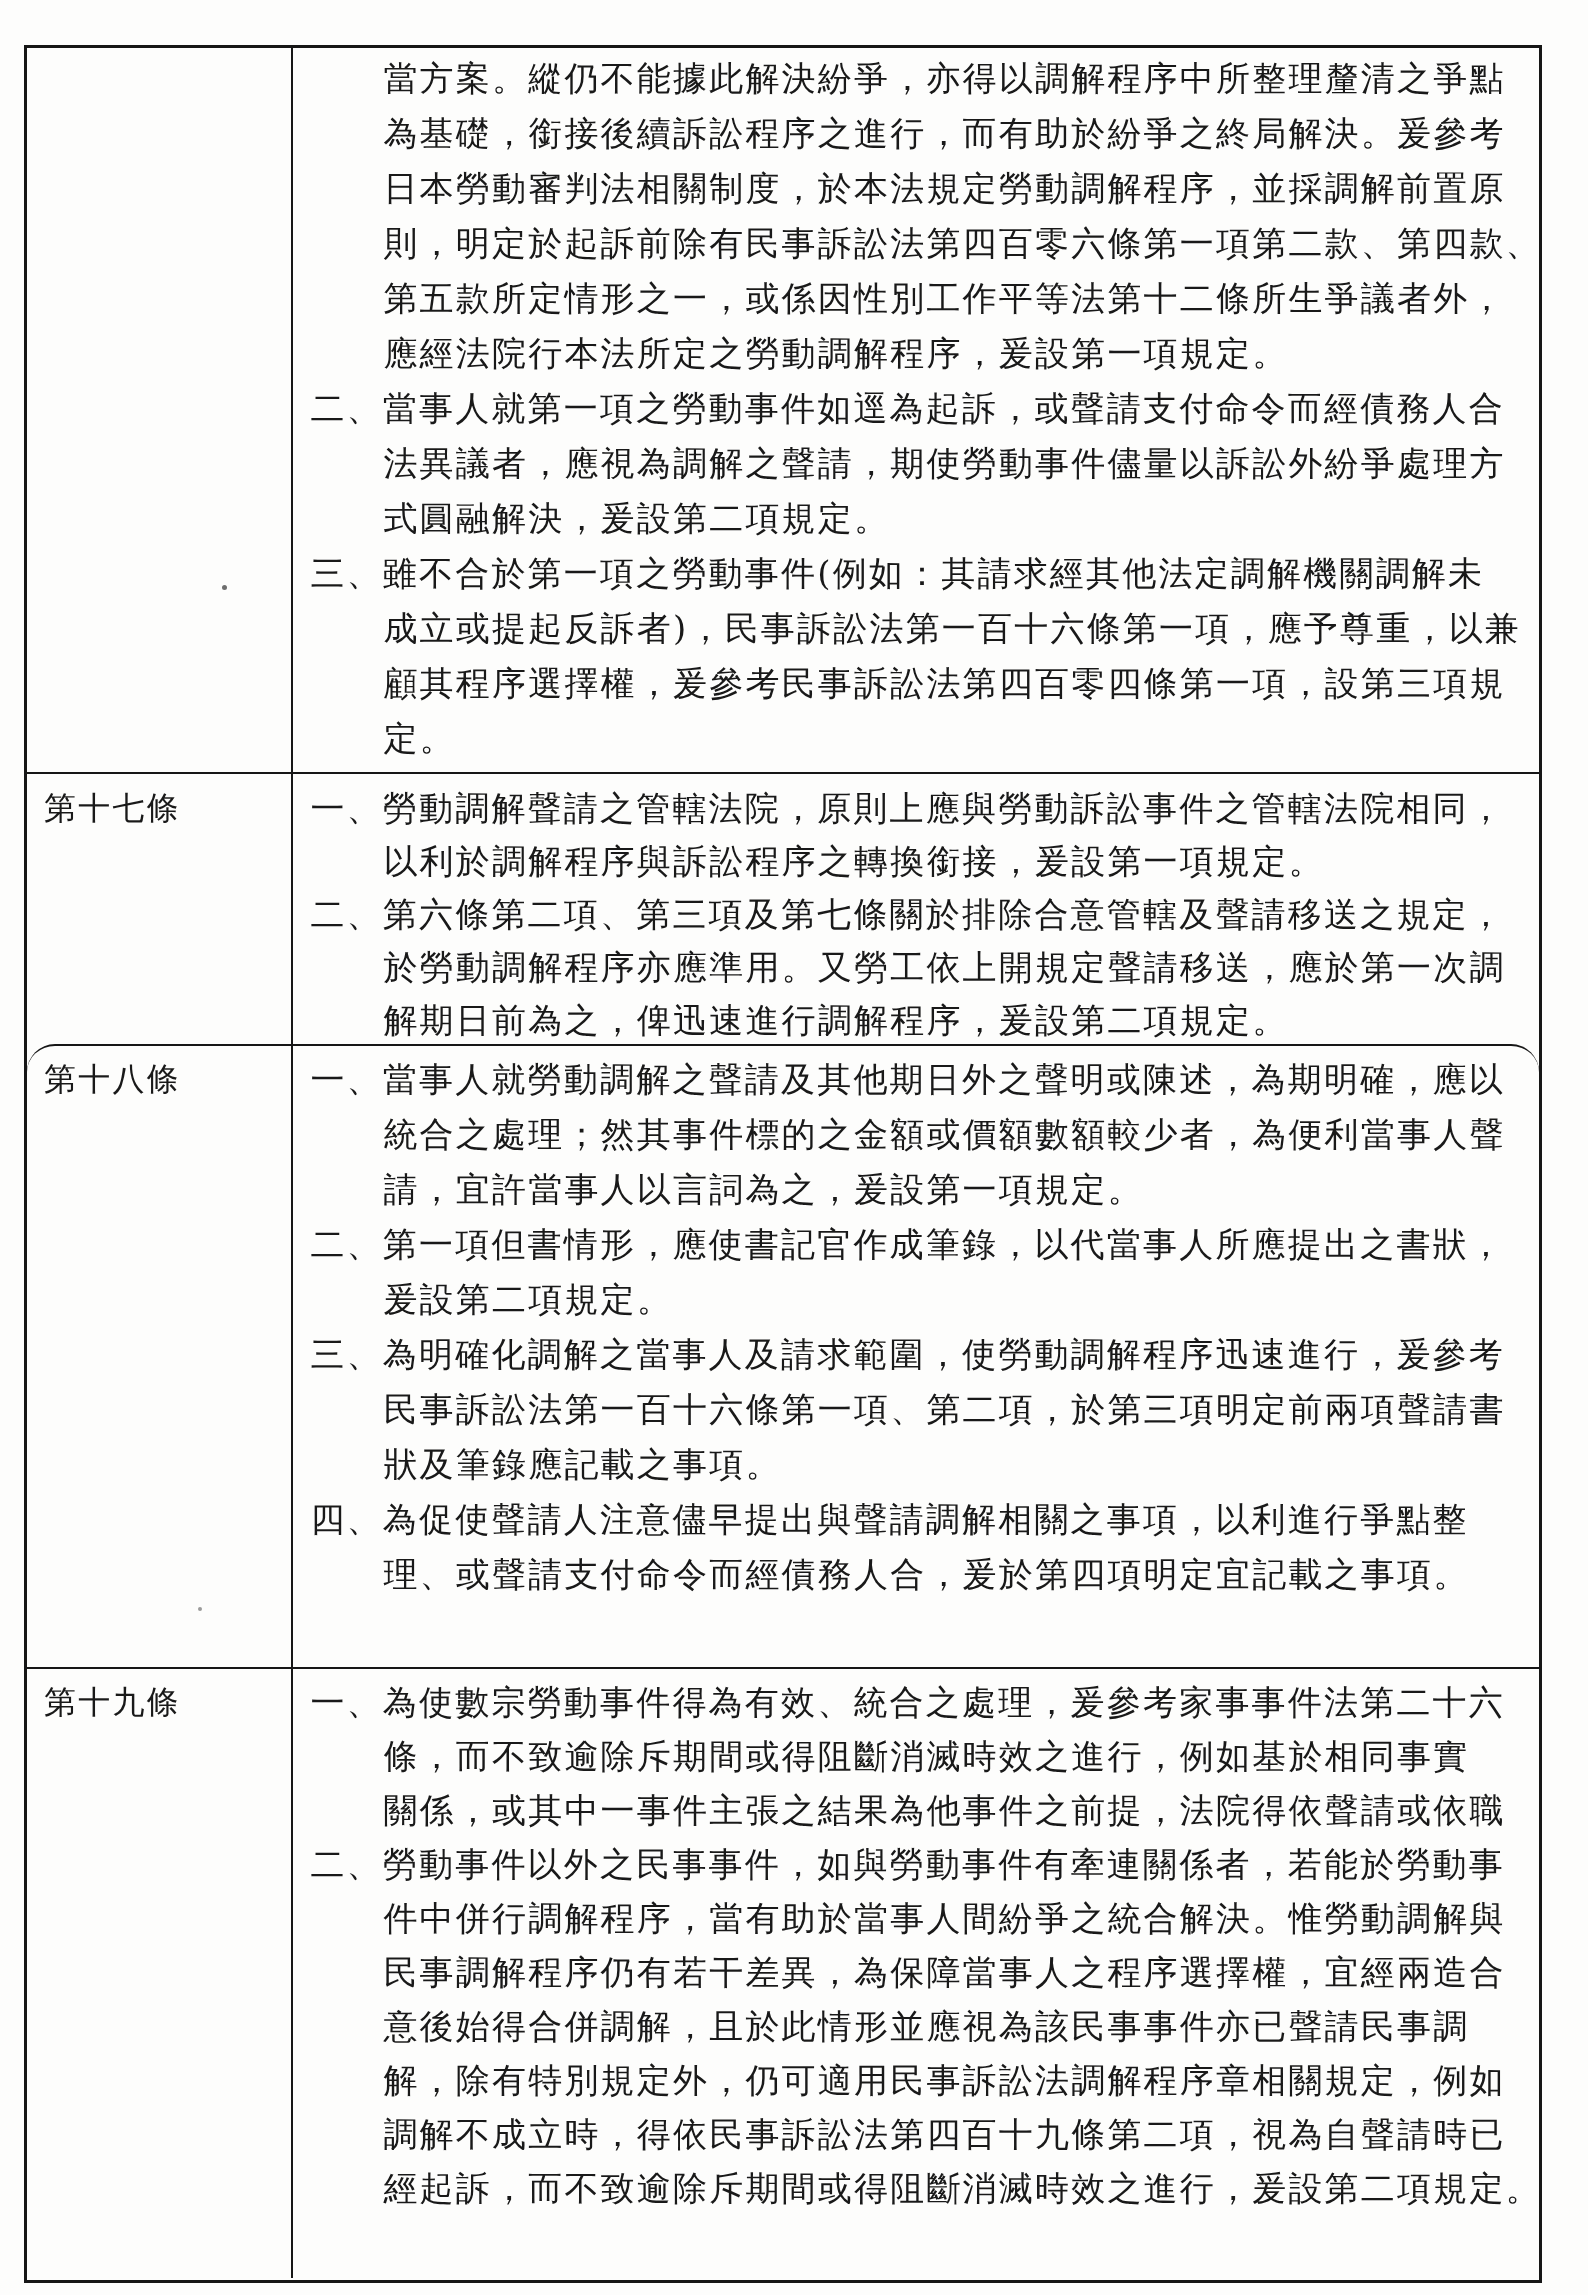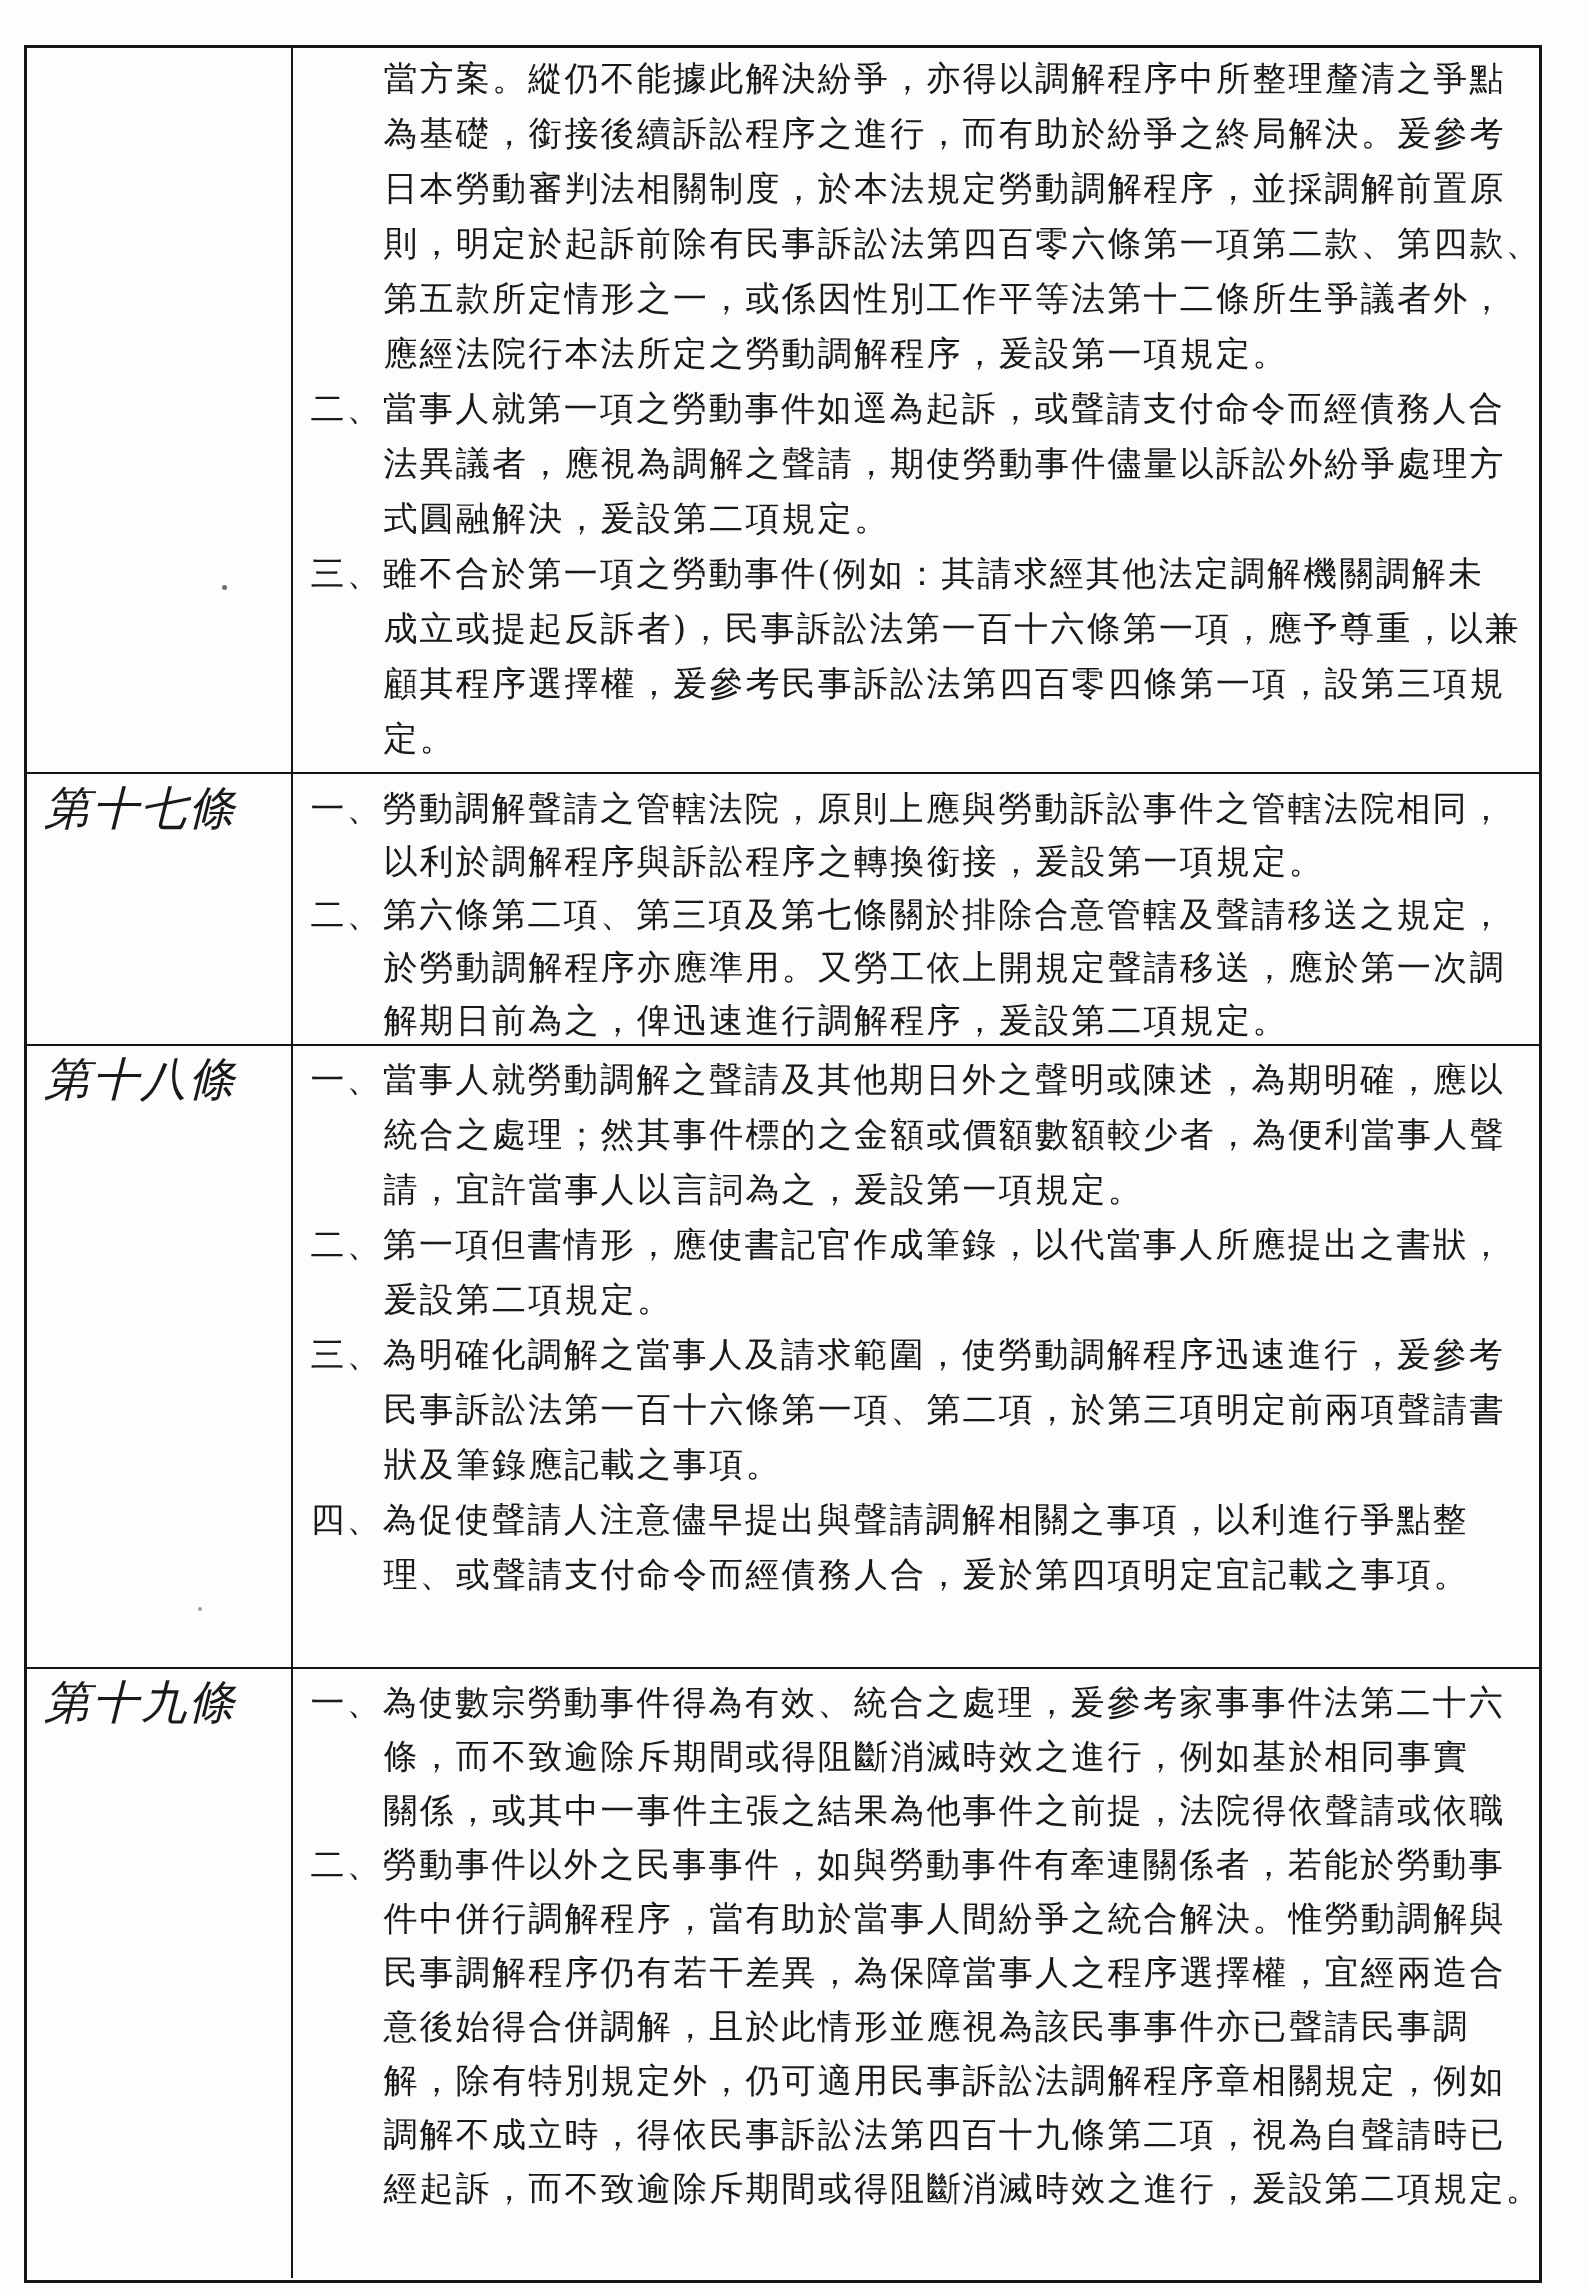--- a/index.html
+++ b/index.html
@@ -32,36 +32,35 @@
     display: flex;
     box-sizing: border-box;
     overflow: hidden;
     flex: 0 0 auto;
   }
   .t-row + .t-row {
     border-top: 2.8px solid #161616;
   }
   .t-row.r1 { height: 724px; --lh: 55px; --pt: 3.3px; }
   .t-row.r2 { height: 272px;  --lh: 53px;  --pt: 7.8px; }
-  .t-row.r3 { height: 623px; --lh: 55px; --pt: 5.5px; }
+  .t-row.r3 { height: 623px; border-radius: 28px; --lh: 55px; --pt: 5.5px; }
   .t-row.r4 { height: 611px; --lh: 54px;  --pt: 5.5px; }
 
   .cell-label {
     box-sizing: border-box;
     width: 266px;
     flex: 0 0 266px;
     border-right: 2.8px solid #161616;
     padding: var(--pt) 5.5px 0 16.6px;
   }
   .article-label {
-    font-size: 46px;
+    font-size: 32px;
     letter-spacing: 2.2px;
     line-height: var(--lh);
     white-space: nowrap;
-    font-style: italic;
   }
   .cell-content {
     box-sizing: border-box;
     flex: 1 1 auto;
     padding: var(--pt) 0 0 17px;
     overflow: hidden;
   }
   .text-line {
     font-size: 34px;
     letter-spacing: 2.2px;

